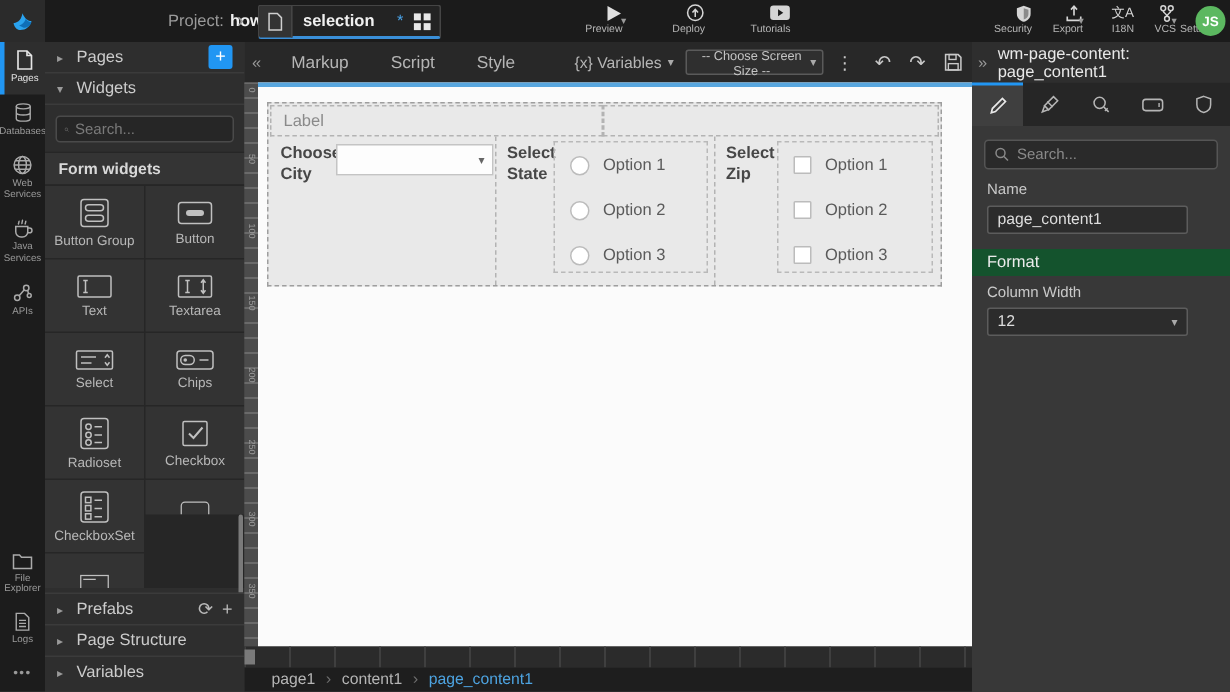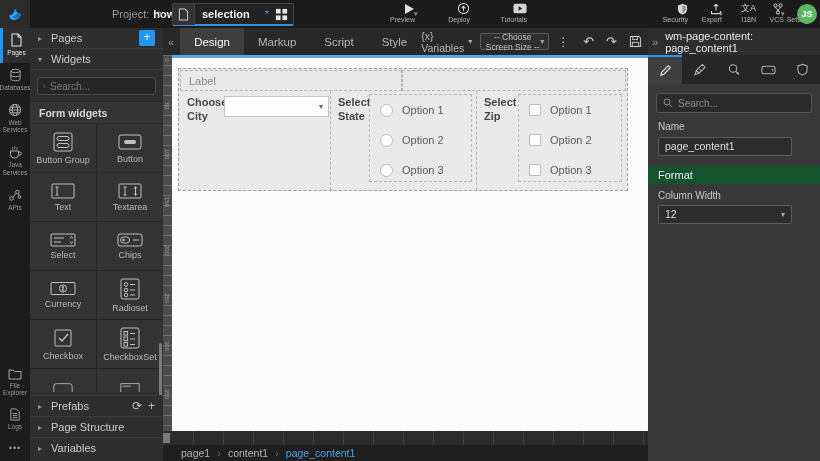--- a/index.html
+++ b/index.html
@@ -342,28 +342,20 @@
     <div class="wcell">
       <svg width="26" height="14" viewBox="0 0 26 14">
           <rect x="1" y="1" width="24" height="12" rx="2" fill="none" stroke="#c0c0c0"></rect>
           <rect x="3.5" y="4" width="9" height="6" rx="3" fill="none" stroke="#c0c0c0"></rect>
           <circle cx="6.5" cy="7" r="1.2" fill="#c0c0c0"></circle>
           <path d="M16 7h6" stroke="#c0c0c0"></path>
         </svg>
       <span class="wlabel">Chips</span>
     </div>
     <div class="wcell">
-      <svg width="26" height="15" viewBox="0 0 26 15">
-          <rect x="1" y="1.5" width="24" height="12" rx="1" fill="none" stroke="#c0c0c0"></rect>
-          <circle cx="13" cy="7.5" r="3.6" fill="none" stroke="#c0c0c0"></circle>
-          <path d="M13 4.8v5.4M11.6 6.2h2.2M11.6 8.8h2.2" stroke="#c0c0c0" fill="none"></path>
-        </svg>
-      <span class="wlabel">Currency</span>
-    </div>
-    <div class="wcell">
       <svg width="20" height="22" viewBox="0 0 20 22">
           <rect x="1" y="1" width="18" height="20" rx="2" fill="none" stroke="#c0c0c0"></rect>
           <circle cx="6" cy="6.5" r="1.8" fill="none" stroke="#c0c0c0"></circle>
           <path d="M10 6.5h5" stroke="#c0c0c0"></path>
           <circle cx="6" cy="12" r="1.8" fill="none" stroke="#c0c0c0"></circle>
           <path d="M10 12h5" stroke="#c0c0c0"></path>
           <circle cx="6" cy="17" r="1.8" fill="none" stroke="#c0c0c0"></circle>
           <path d="M10 17h5" stroke="#c0c0c0"></path>
         </svg>
       <span class="wlabel">Radioset</span>
@@ -414,21 +406,20 @@
     </div>
     <div class="bsect">
       <span class="tri">▸</span>
       <span class="flex">Variables</span>
     </div>
   </div>
 </div>
 
 <div id="ctoolbar" class="abs">
   <span id="collapse-left">«</span>
-  <div class="ctab active">Design</div>
   <div class="ctab">Markup</div>
   <div class="ctab">Script</div>
   <div class="ctab">Style</div>
   <div id="vars-dd">
     <span>{x} Variables</span>
     <span class="car-sm">▾</span>
   </div>
   <div id="screen-select">
     <span class="flex">-- Choose Screen Size --</span>
     <span class="car-sm">▾</span>

